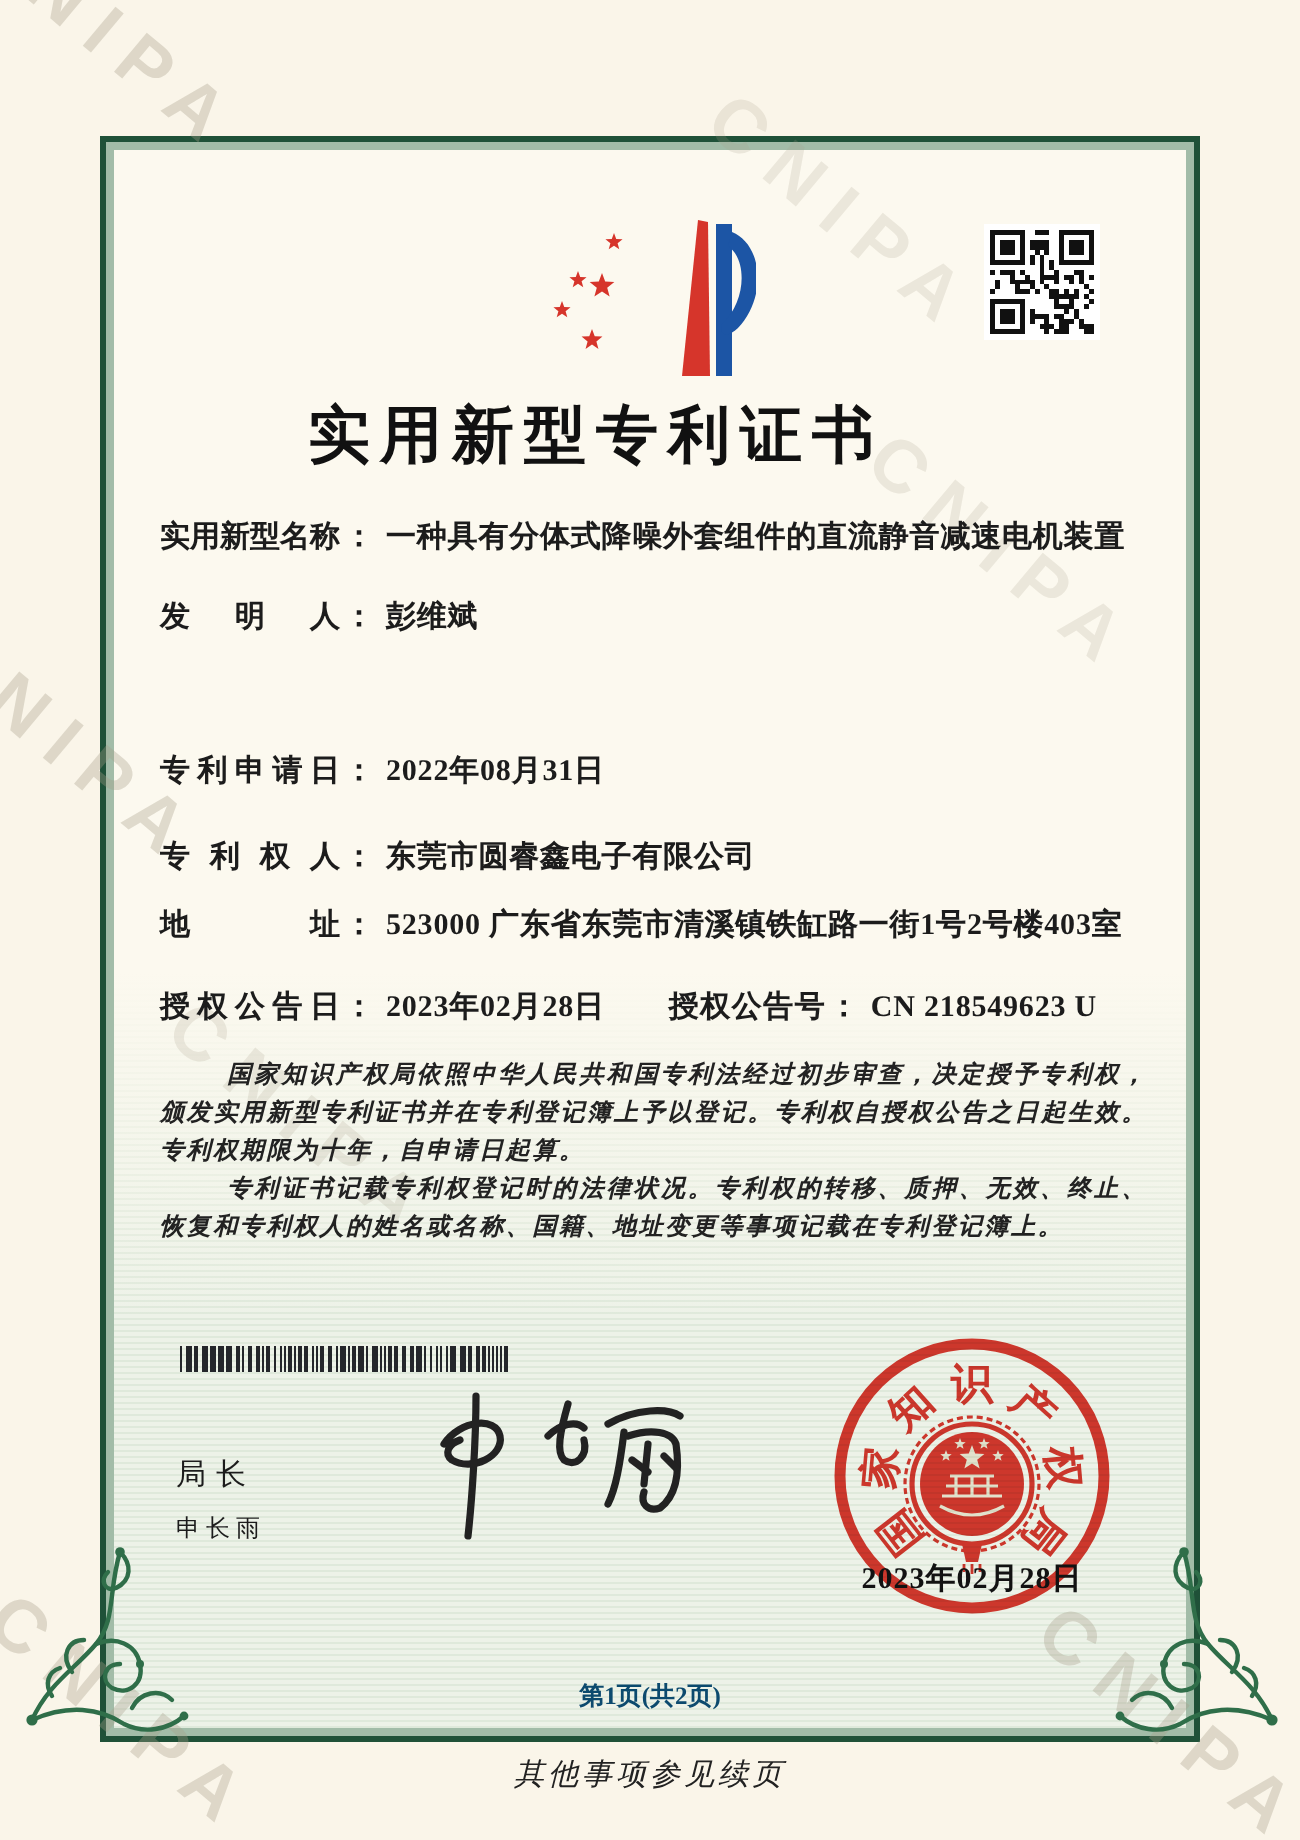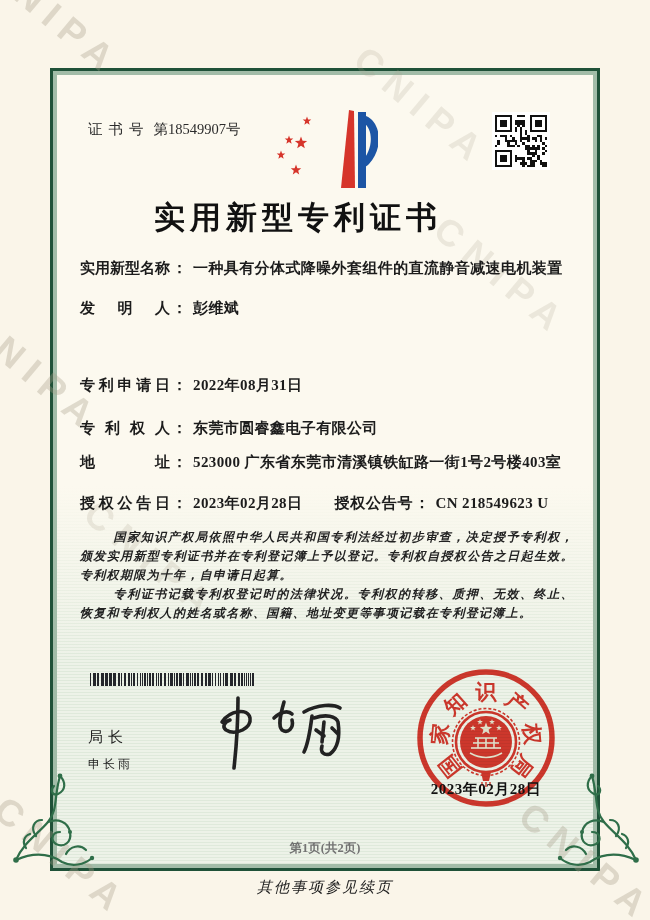--- a/index.html
+++ b/index.html
@@ -41,21 +41,21 @@
 
   #barcode{left:90px;top:673px;z-index:2;}
   #signer-title{left:88px;top:728px;font-size:15px;letter-spacing:5px;color:#1c1c1c;z-index:2;}
   #signer-name{left:88px;top:756px;font-size:12px;letter-spacing:3px;color:#1c1c1c;z-index:2;}
   #signature{left:192px;top:692px;z-index:2;}
 
   #seal{left:414px;top:666px;z-index:3;mix-blend-mode:multiply;opacity:.95;}
   #seal-date{left:404px;top:780px;width:164px;text-align:center;font-size:15px;font-weight:700;
       color:#121212;z-index:4;letter-spacing:0.5px;}
 
-  #page-footer{left:50px;top:840px;width:550px;text-align:center;font-size:12.5px;font-weight:700;color:#737373;z-index:2;}
+  #page-footer{left:50px;top:840px;width:550px;text-align:center;font-size:12.5px;font-weight:700;color:#0c4a6e;z-index:2;}
   #continuation{left:0;top:878px;width:650px;text-align:center;font-size:15px;font-style:italic;
       font-weight:400;letter-spacing:2px;color:#222;z-index:2;}
 
   .corner-orn{position:absolute;z-index:4;pointer-events:none;}
   #orn-left{left:8px;top:770px;}
   #orn-right{left:540px;top:770px;transform:scaleX(-1);}
 </style>
 </head>
 <body>
 
@@ -99,23 +99,20 @@
       <path d="M18,78 C14,72 16,66 22,64"></path>
     </g>
     <g fill="#2f6e49">
       <circle cx="52" cy="6" r="2.4"></circle>
         <circle cx="8" cy="90" r="2.8"></circle>
       <circle cx="62" cy="62" r="2"></circle>
         <circle cx="84" cy="88" r="2.2"></circle>
     </g>
   </svg>
 
-  <div id="cert-no" class="abs">
-    <span class="lbl">证书号</span><span>第18549907号</span>
-  </div>
 
   <svg id="logo" class="abs" width="102" height="84" viewBox="0 0 102 84">
     <g id="logo-stars" fill="#d6352b">
         <path d="M31.00,8.50L32.11,11.47L35.28,11.61L32.80,13.58L33.65,16.64L31.00,14.89L28.35,16.64L29.20,13.58L26.72,11.61L29.89,11.47Z"></path>
         <path d="M13.00,27.50L14.11,30.47L17.28,30.61L14.80,32.58L15.65,35.64L13.00,33.89L10.35,35.64L11.20,32.58L8.72,30.61L11.89,30.47Z"></path>
         <path d="M25.00,28.50L26.60,32.79L31.18,32.99L27.60,35.84L28.82,40.26L25.00,37.73L21.18,40.26L22.40,35.84L18.82,32.99L23.40,32.79Z"></path>
         <path d="M5.00,42.50L6.11,45.47L9.28,45.61L6.80,47.58L7.65,50.64L5.00,48.89L2.35,50.64L3.20,47.58L0.72,45.61L3.89,45.47Z"></path>
         <path d="M20.00,56.50L21.36,60.13L25.23,60.30L22.20,62.71L23.23,66.45L20.00,64.31L16.77,66.45L17.80,62.71L14.77,60.30L18.64,60.13Z"></path>
       </g>
     <polygon points="73,2 78,3 79,80 65,80" fill="#d6352b"></polygon>

